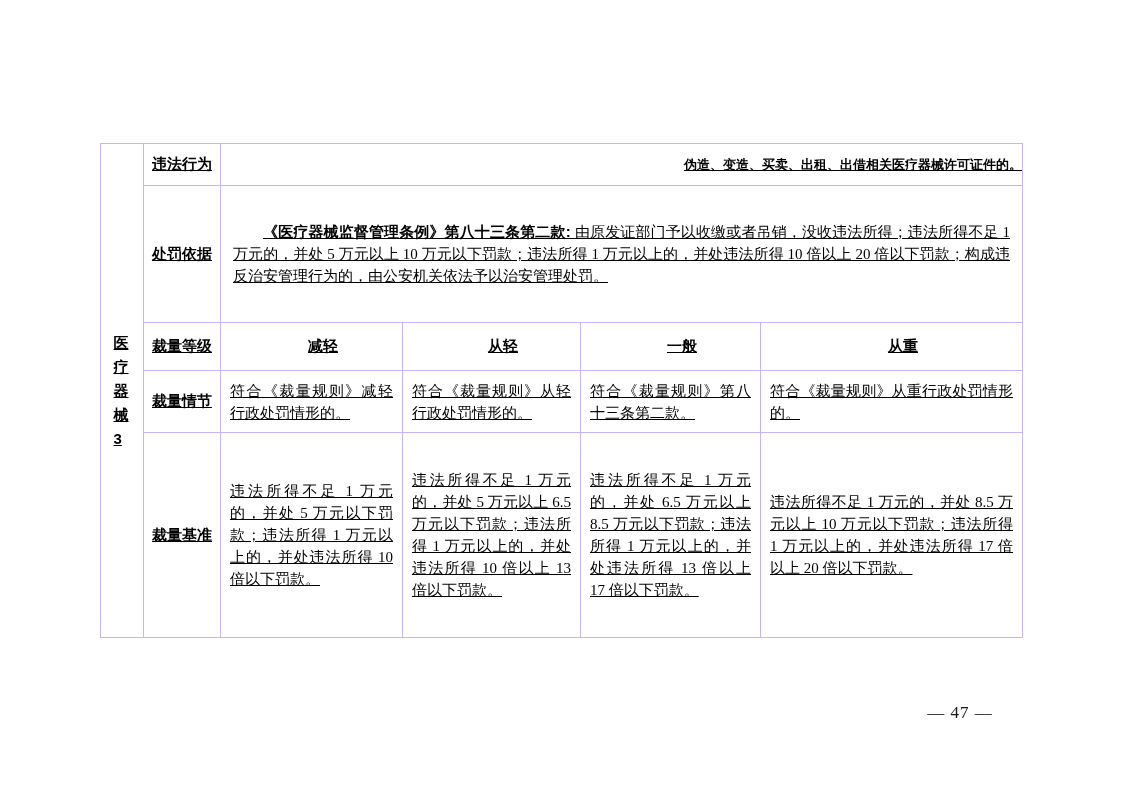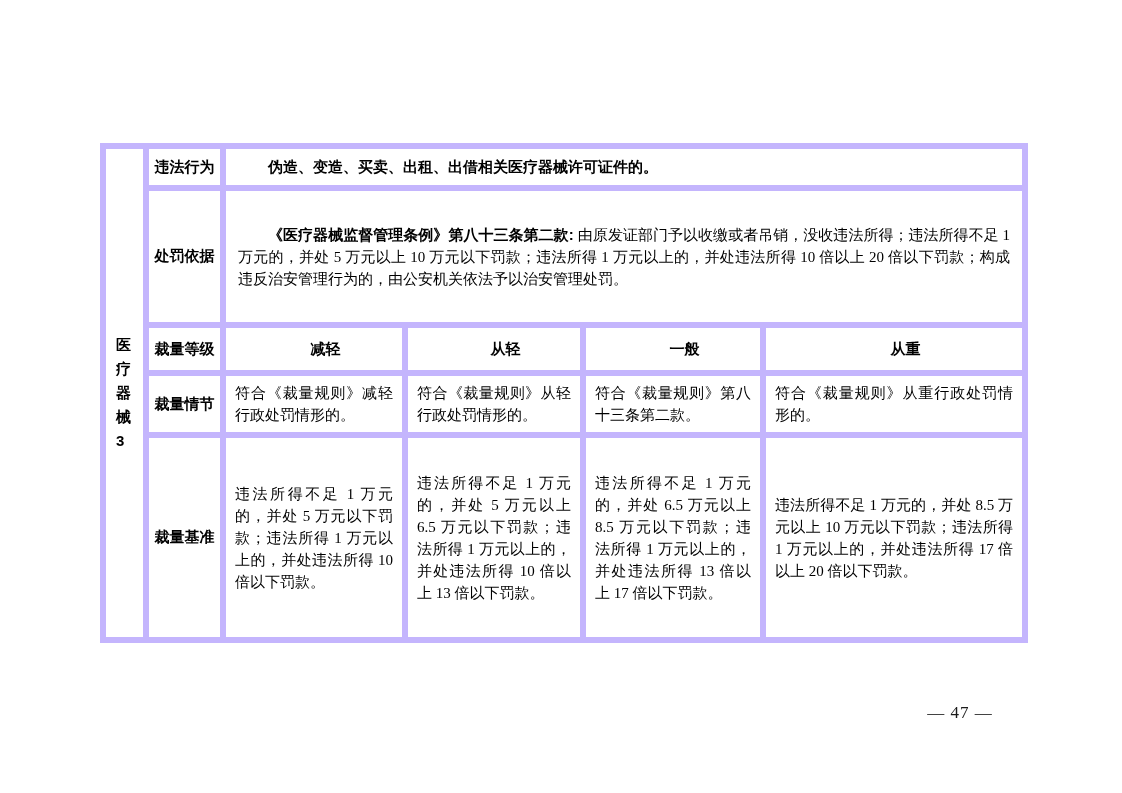--- a/index.html
+++ b/index.html
@@ -11,23 +11,24 @@
   }
   .page {
     position:relative; width:1122px; height:793px;
     background:#fff; overflow:hidden;
   }
   table.penalty {
     position:absolute; left:100px; top:143px; width:922px;
     border-collapse:collapse; table-layout:fixed;
   }
   table.penalty td {
-    border:6px solid #c4b5fd;
+    border:1px solid #c4b5fd;
     vertical-align:middle;
     overflow:hidden;
+    text-decoration:underline;
   }
   .r1 td { height:42px; }
   .r2 td { height:137px; }
   .r3 td { height:48px; }
   .r4 td { height:62px; }
   .r5 td { height:205px; }
 
   .heibold {
     font-family:"Liberation Sans","DejaVu Sans",sans-serif;
     font-weight:bold;
@@ -41,21 +42,21 @@
   .sidebar-cell { vertical-align:middle; }
   .vertical-label {
     width:17px; margin:0 auto;
     font-size:15px; line-height:24px;
     word-break:break-all;
   }
   .body-text {
     font-size:15px; line-height:22px;
     text-align:justify; text-justify:inter-character;
   }
-  .illegal-content { padding:0 12px; text-indent:2em; font-size:15px; }
+  .illegal-content { padding:0 0; text-indent:2em; font-size:13px;text-align:right; }
   .basis-content  { padding:0 12px; text-indent:2em; }
   .circ-cell  { padding:0 9px;margin-top:48px; }
   .bench-cell { padding:0 9px; }
   .page-number {
     position:absolute; left:905px; top:703px; width:110px;
     text-align:center; font-size:17px; letter-spacing:1px;
     color:#1a1a1a;
   }
 </style>
 </head>

